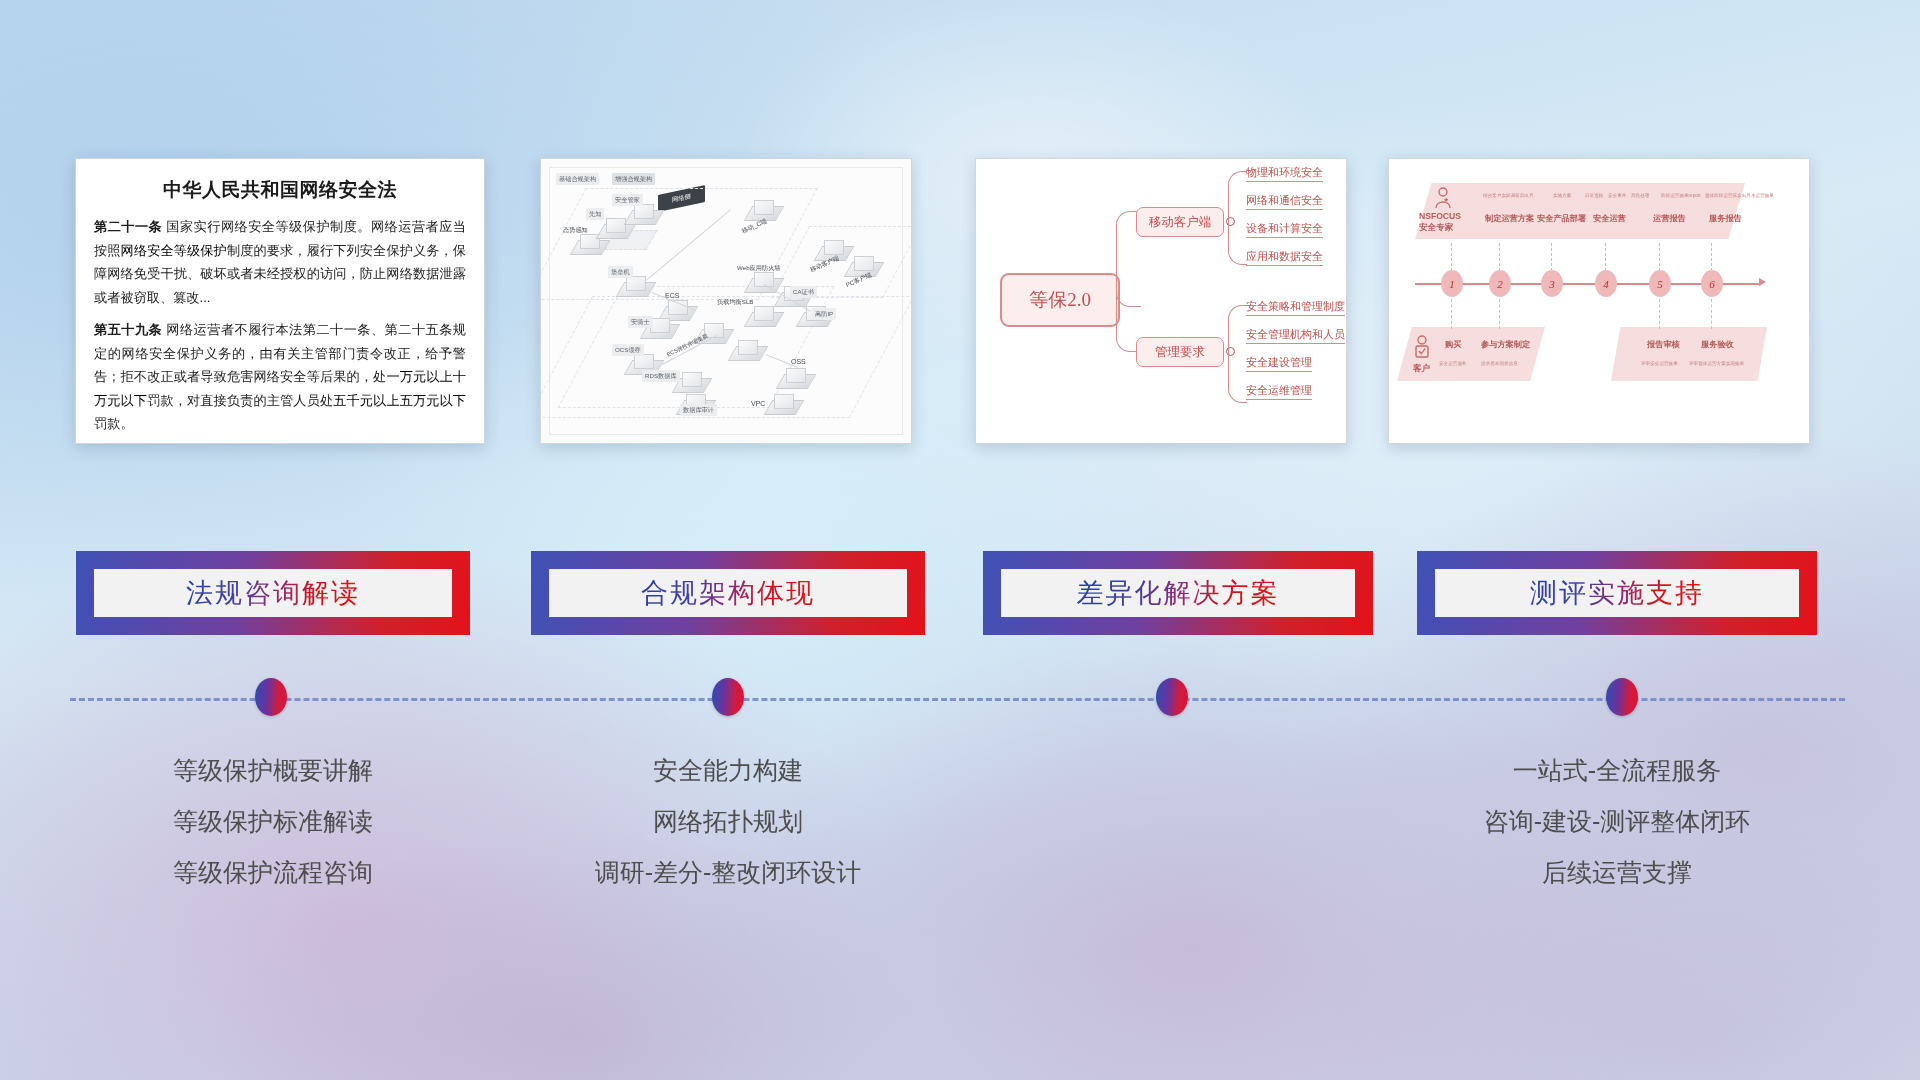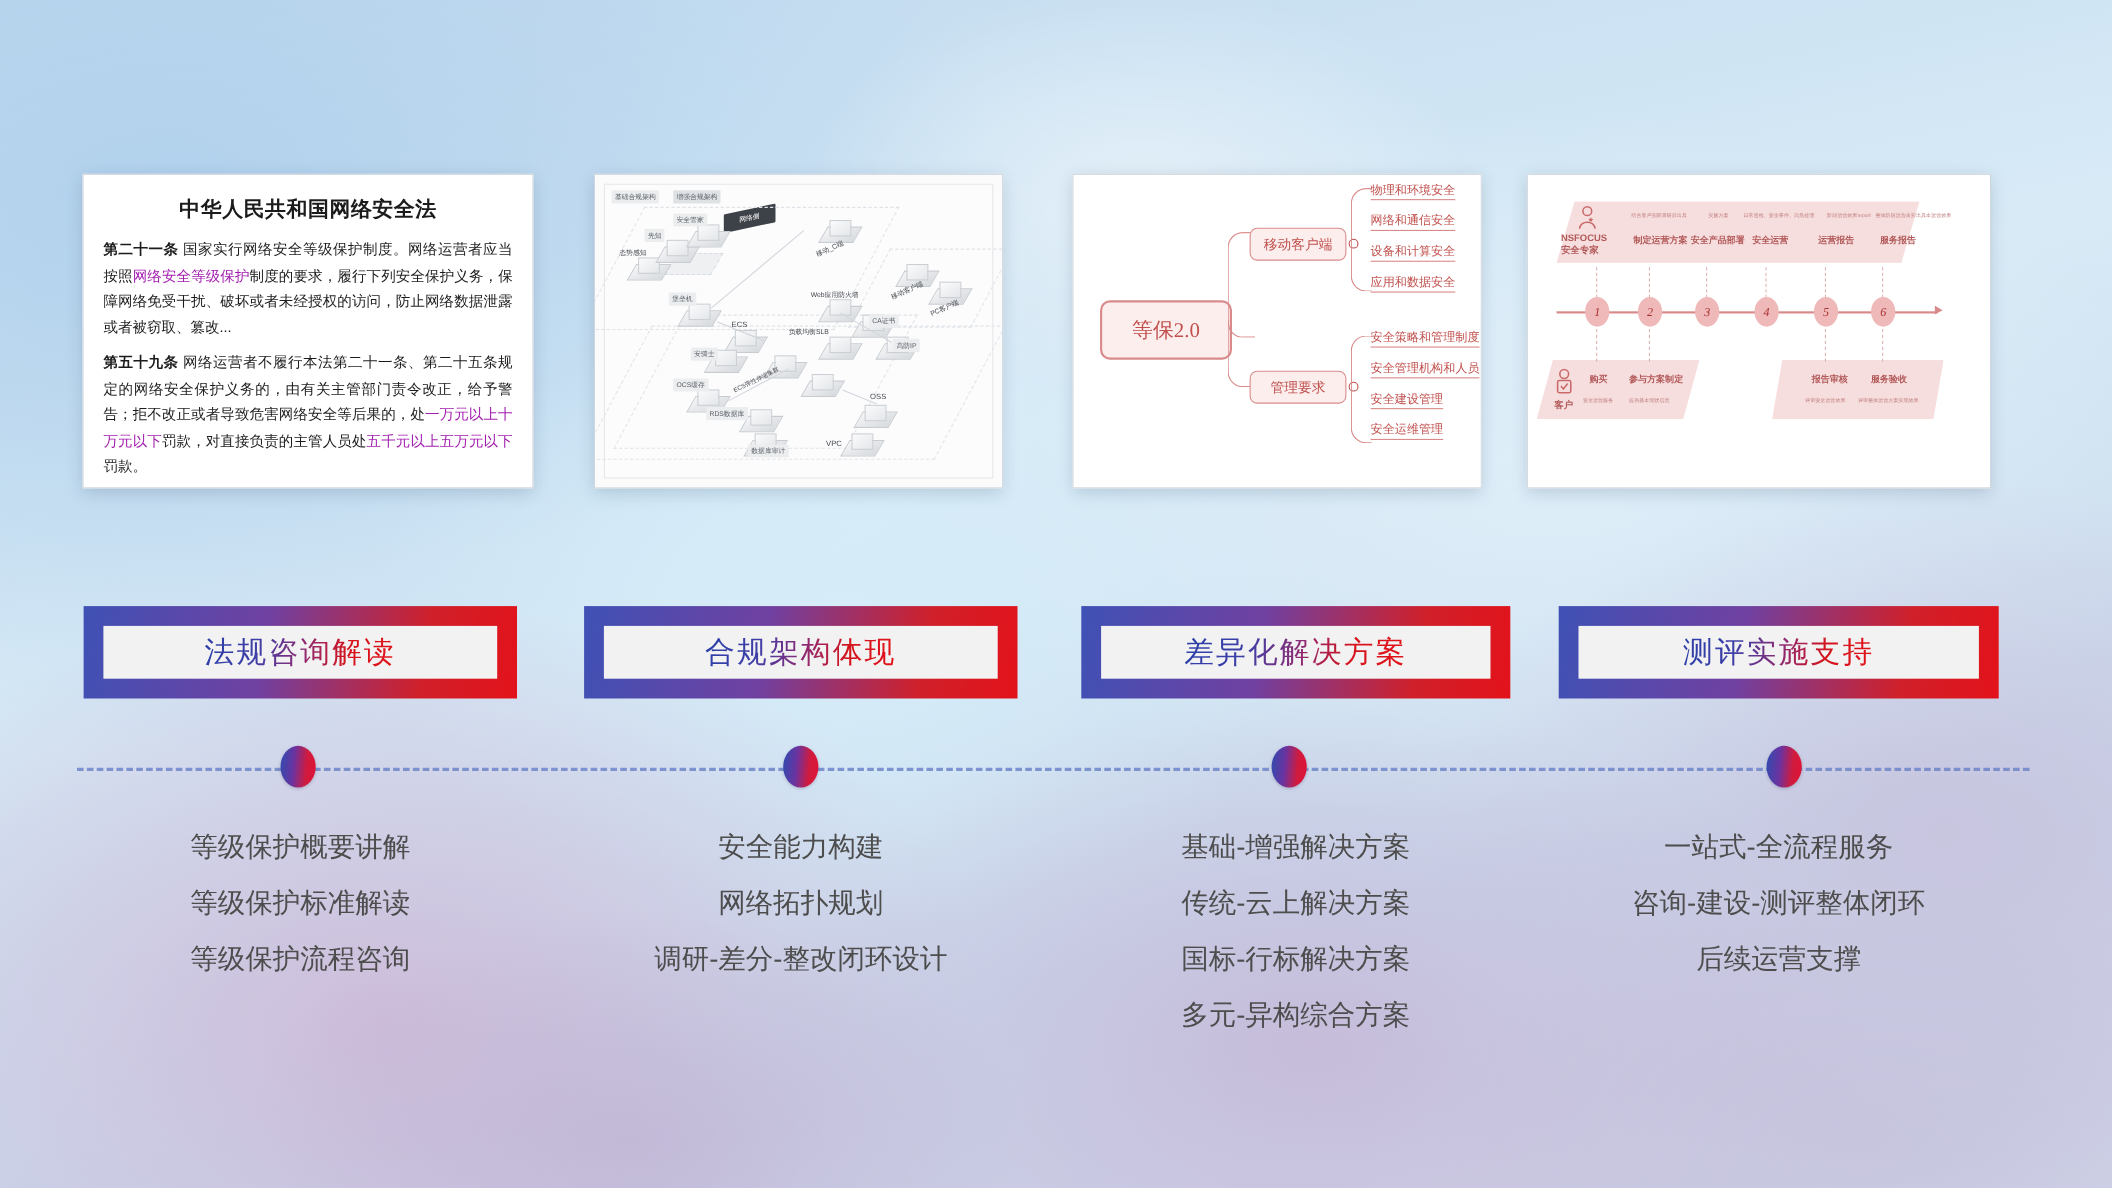--- a/index.html
+++ b/index.html
@@ -39,21 +39,21 @@
   .card.c3{left:975px; top:158px; width:370px;height:284px;}
   .card.c4{left:1388px;top:158px; width:420px;height:284px;}
 
   
   .law{padding:14px 18px 10px 18px;box-sizing:border-box;height:100%;}
   .law-title{text-align:center;font-weight:bold;font-size:19px;color:#1b1b1b;
     letter-spacing:.5px;margin:4px 0 12px 0;}
   .law-p{font-size:13.2px;line-height:1.78;color:#1c1c1c;text-align:justify;
     margin:0 0 9px 0;}
   .law-p b{font-weight:bold;}
-  .law-p .red{color:#a21caf;}
+  .law-p .red{color:#000000;}
 
   
   .arch{position:relative;width:100%;height:100%;background:#fbfbfc;}
   .arch-inner{position:absolute;inset:8px;border:1px solid #e6e8ea;background:#fcfcfd;}
   .atag{position:absolute;font-size:6.2px;color:#5a5f66;background:#ebedef;
     padding:1.5px 3px;white-space:nowrap;border-radius:1px;}
   .atag.dark{background:#3d4148;color:#fff;}
   .atag.plain{background:transparent;color:#44484e;}
   .anode{position:absolute;width:34px;height:20px;}
   .anode i{position:absolute;left:2px;top:6px;width:30px;height:13px;
@@ -424,25 +424,19 @@
   <div class="col k1">
     <div class="li">等级保护概要讲解</div>
     <div class="li">等级保护标准解读</div>
     <div class="li">等级保护流程咨询</div>
   </div>
   <div class="col k2">
     <div class="li">安全能力构建</div>
     <div class="li">网络拓扑规划</div>
     <div class="li">调研-差分-整改闭环设计</div>
   </div>
-  <div class="col k3">
-    <div class="li">基础-增强解决方案</div>
-    <div class="li">传统-云上解决方案</div>
-    <div class="li">国标-行标解决方案</div>
-    <div class="li">多元-异构综合方案</div>
-  </div>
   <div class="col k4">
     <div class="li">一站式-全流程服务</div>
     <div class="li">咨询-建设-测评整体闭环</div>
     <div class="li">后续运营支撑</div>
   </div>
 
 </div>
 
 </body></html>

